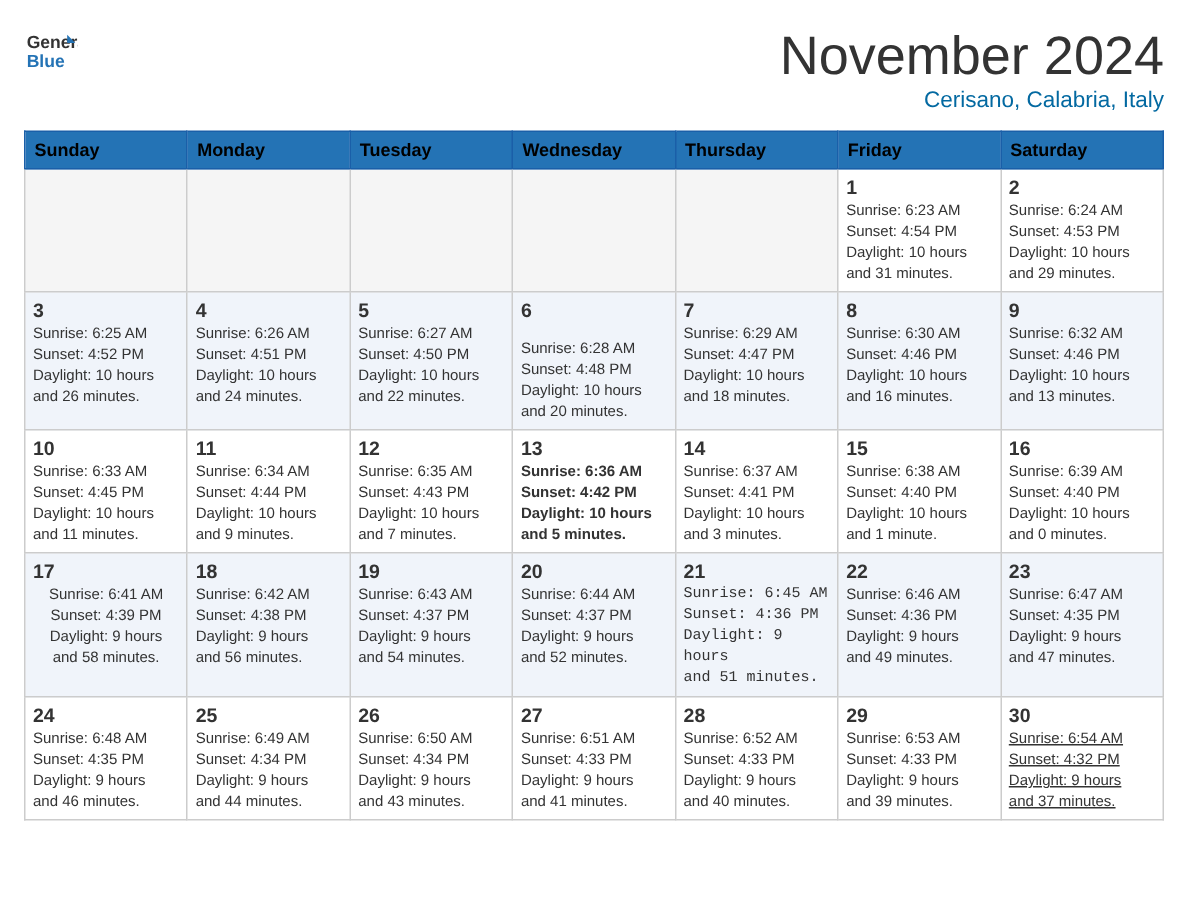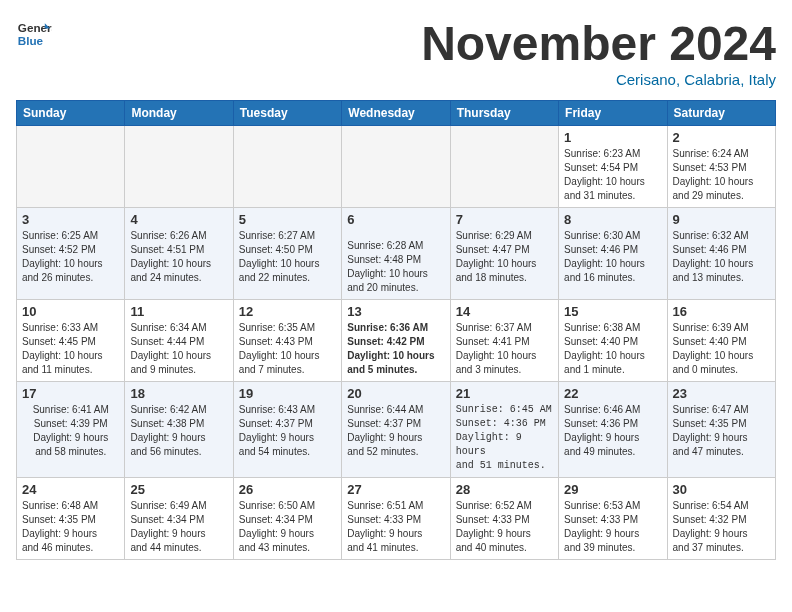--- a/index.html
+++ b/index.html
@@ -22,35 +22,35 @@
       gap: 4px;
     }
     .logo-icon {
       width: 36px;
       height: 36px;
     }
     .title-block {
       text-align: right;
     }
     .month-title {
-      font-size: 48px;
-      font-weight: bold;
+      font-size: 36px;
+      font-weight: normal;
       color: #333;
     }
     .location {
       font-size: 15px;
       color: #0369a1;
     }
     .calendar {
       width: 100%;
       border-collapse: collapse;
     }
     .calendar th {
       background: #2473b5;
-      color: #ffffff;
+      color: #000000;
       font-size: 12px;
       padding: 5px 6px;
       text-align: left;
       border: 1px solid #1a5fa8;
     }
     .calendar td {
       border: 1px solid #ccc;
       vertical-align: top;
       padding: 4px 5px;
       width: 108px;
@@ -323,20 +323,20 @@
         </td>
         <td>
           <span class="day-num">29</span>
           <div class="day-info" style="white-space: pre-line;">Sunrise: 6:53 AM
 Sunset: 4:33 PM
 Daylight: 9 hours
 and 39 minutes.</div>
         </td>
         <td>
           <span class="day-num">30</span>
-          <div class="day-info" style="white-space: pre-line;">Sunrise: 6:54 AM
+          <div class="day-info" style="white-space: pre-line; text-decoration: underline;">Sunrise: 6:54 AM
 Sunset: 4:32 PM
 Daylight: 9 hours
 and 37 minutes.</div>
         </td>
       </tr>
     </tbody>
 </table>
 
 </body></html>

